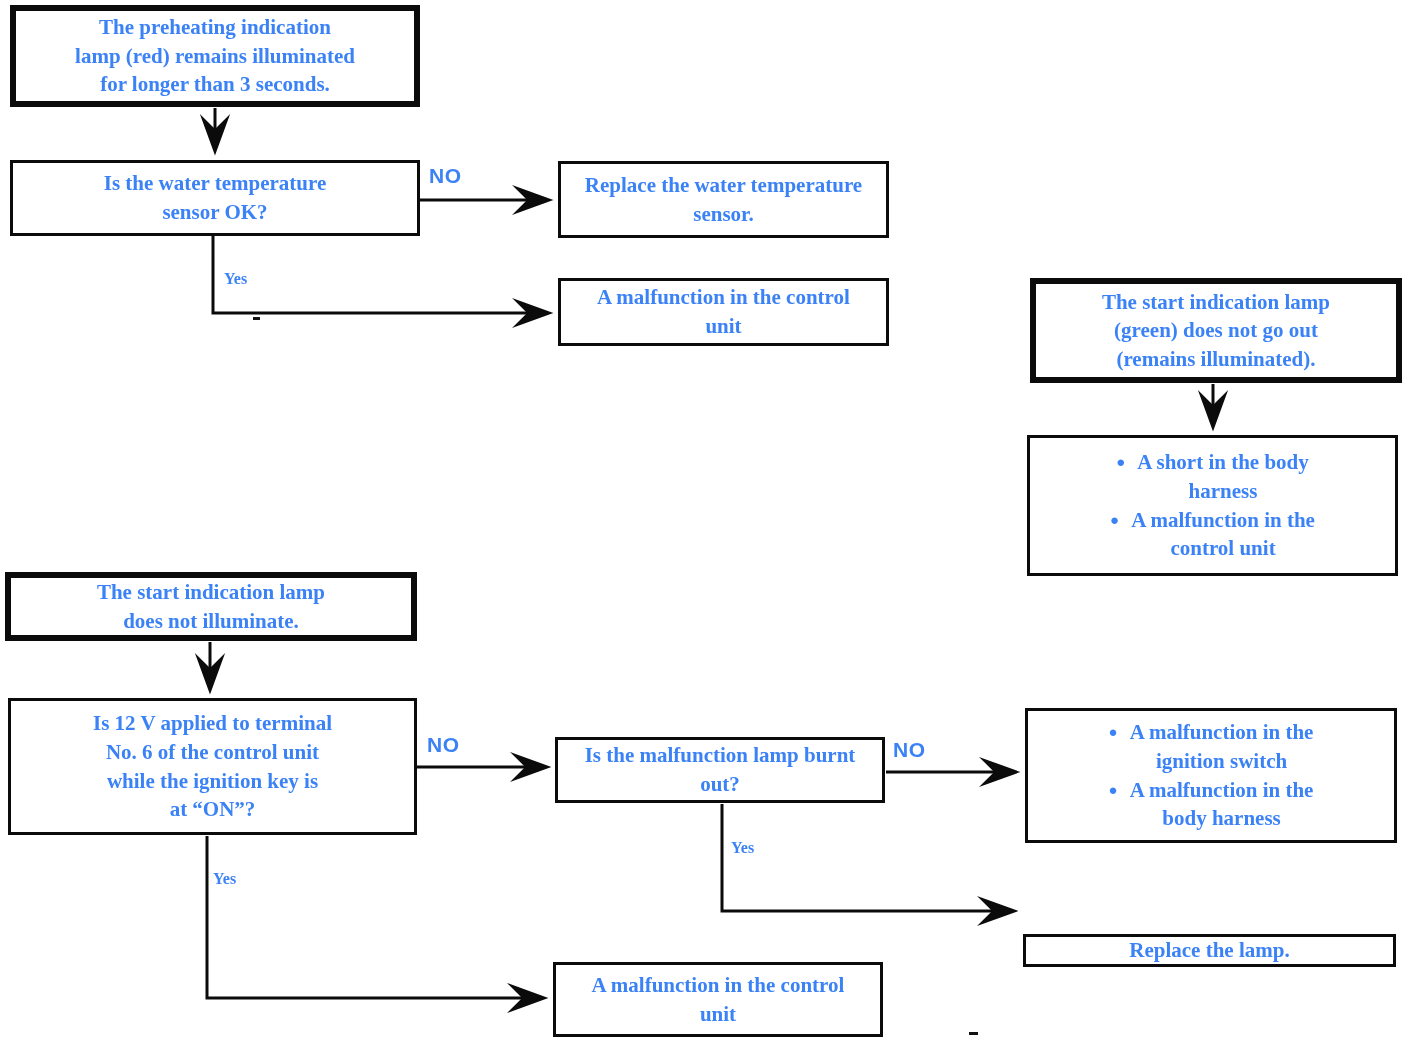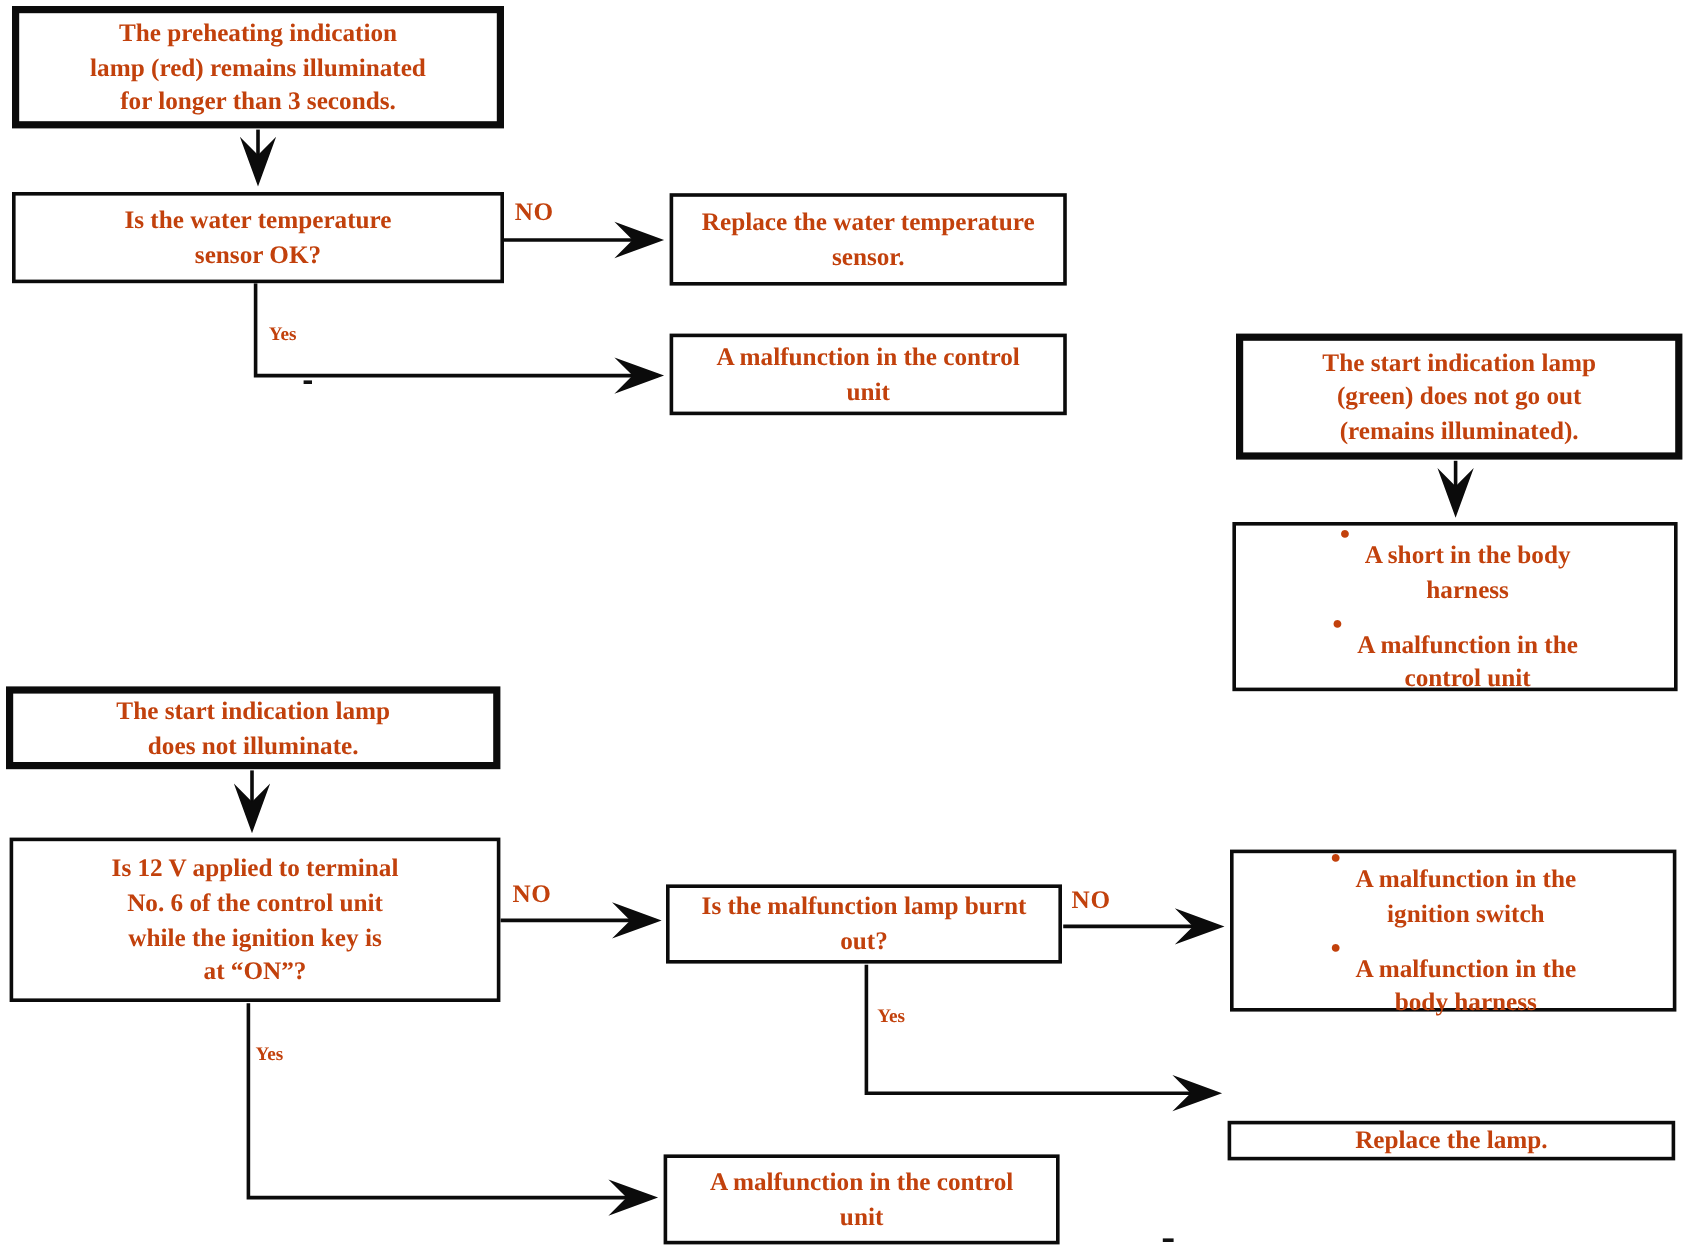--- a/index.html
+++ b/index.html
@@ -2,21 +2,21 @@
 <html><head>
 <meta charset="utf-8">
 <style>
   html, body { margin: 0; padding: 0; background: #ffffff; }
   .canvas {
     position: relative;
     width: 1408px;
     height: 1040px;
     background: #ffffff;
     font-family: "Liberation Serif", serif;
-    color: #c2410c;
+    color: #3b82f6;
     overflow: hidden;
     border-radius: 20px;
   }
   svg.wires {
     position: absolute;
     left: 0; top: 0;
     width: 1408px; height: 1040px;
   }
   .box {
     position: absolute;
@@ -47,29 +47,28 @@
     gap: 12px;
   }
   .bullet-row .dot {
     font-size: 15px;
     line-height: 29px;
     margin-top: 0px;
   }
   .bullet-row .btext {
     white-space: pre-line;
     text-align: center;
-    margin-top: 17px;
   }
   .edge-label {
     position: absolute;
     font-weight: 700;
     white-space: nowrap;
   }
   .edge-label.no {
-    font-family: Liberation Serif, serif;
+    font-family: Liberation Sans, sans-serif;
     font-size: 21px;
     letter-spacing: 0.5px;
   }
   .edge-label.yes {
     font-family: "Liberation Serif", serif;
     font-size: 16px;
     margin-top: 32px;
   }
   .speck {
     position: absolute;

